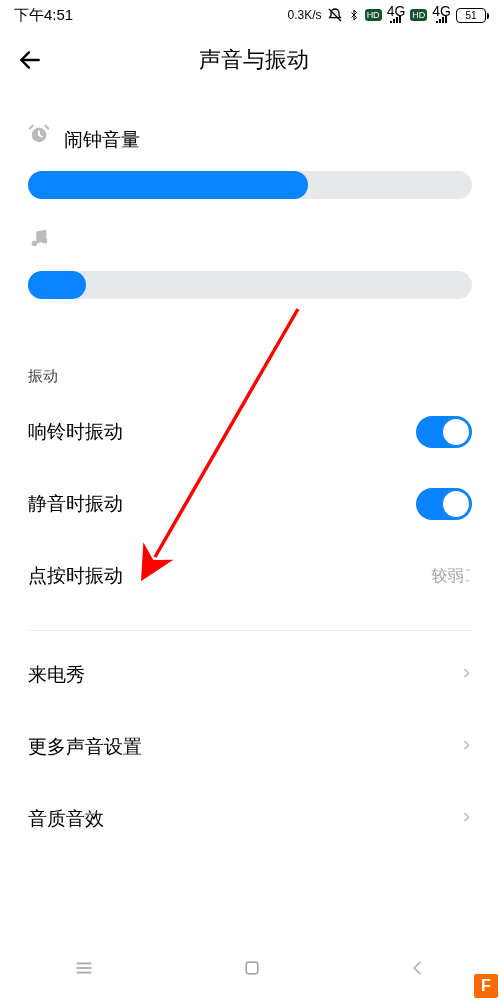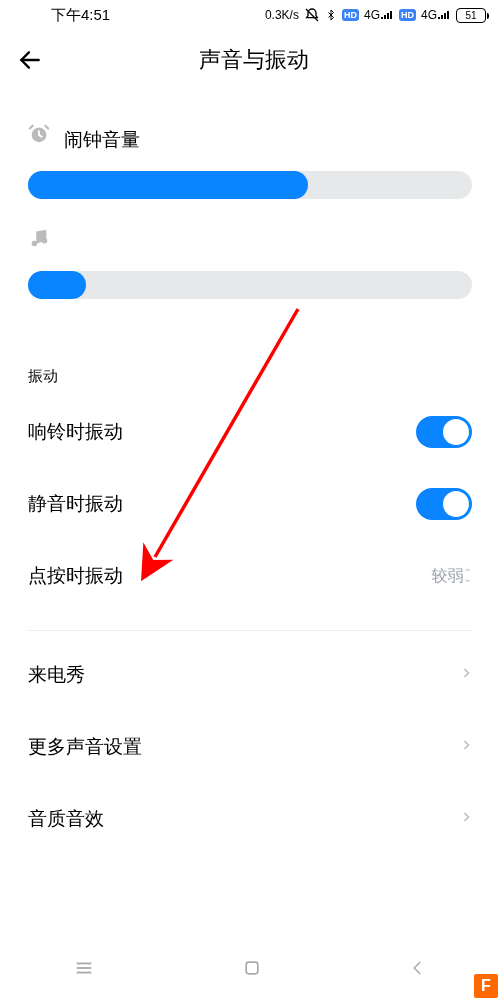--- a/index.html
+++ b/index.html
@@ -12,31 +12,30 @@
     position: relative;
     overflow: hidden;
   }
   .status-bar {
     display: flex;
     justify-content: space-between;
     align-items: center;
     height: 30px;
     padding: 0 14px;
     font-size: 15px;
-    margin-left: 37px;
   }
   .status-left { font-weight: 400; }
   .status-right { display: flex; align-items: center; gap: 5px; font-size: 12px; }
   .status-right svg { display: block; }
   .hd-badge {
-    background: #3b82f6; color: #fff;
-    border-radius: 3px; padding: 0 2px; font-size: 9px; font-weight: bold;
+    background: #14532d; color: #fff;
+    border-radius: 3px; padding: 0 2px; font-size: 9px; font-weight: normal;
     line-height: 12px;
   }
-  .signal-4g { display: flex; flex-direction: row; align-items: center; font-size: 12px; line-height: 8px; }
+  .signal-4g { display: flex; flex-direction: column; align-items: center; font-size: 14px; line-height: 8px; }
   .battery {
     border: 1.4px solid #000; border-radius: 4px; width: 30px; height: 15px;
     display: flex; align-items: center; justify-content: center;
     font-size: 10px; position: relative;
   }
   .battery::after {
     content: ""; position: absolute; right: -4px; top: 4px; width: 2px; height: 6px;
     background: #000; border-radius: 0 2px 2px 0;
   }
 
@@ -57,21 +56,21 @@
   .vol-icon { color: #999; }
   .slider-track {
     width: 100%; height: 28px; background: #e7e8ea;
     border-radius: 16px; position: relative;
   }
   .slider-fill {
     position: absolute; left: 0; top: 0; bottom: 0;
     background: #0a84ff; border-radius: 16px;
   }
 
-  .section-label { color: #000000; font-size: 15px; margin-top: 68px; margin-bottom: 10px; }
+  .section-label { color: #404040; font-size: 15px; margin-top: 68px; margin-bottom: 10px; }
 
   .row {
     display: flex; justify-content: space-between; align-items: center;
     height: 72px;
   }
   .row-label { font-size: 19px; font-weight: 500; }
   .row-value { color: #9aa0a6; font-size: 16px; display: flex; align-items: center; }
 
   .toggle {
     width: 56px; height: 32px; background: #0a84ff; border-radius: 16px;

